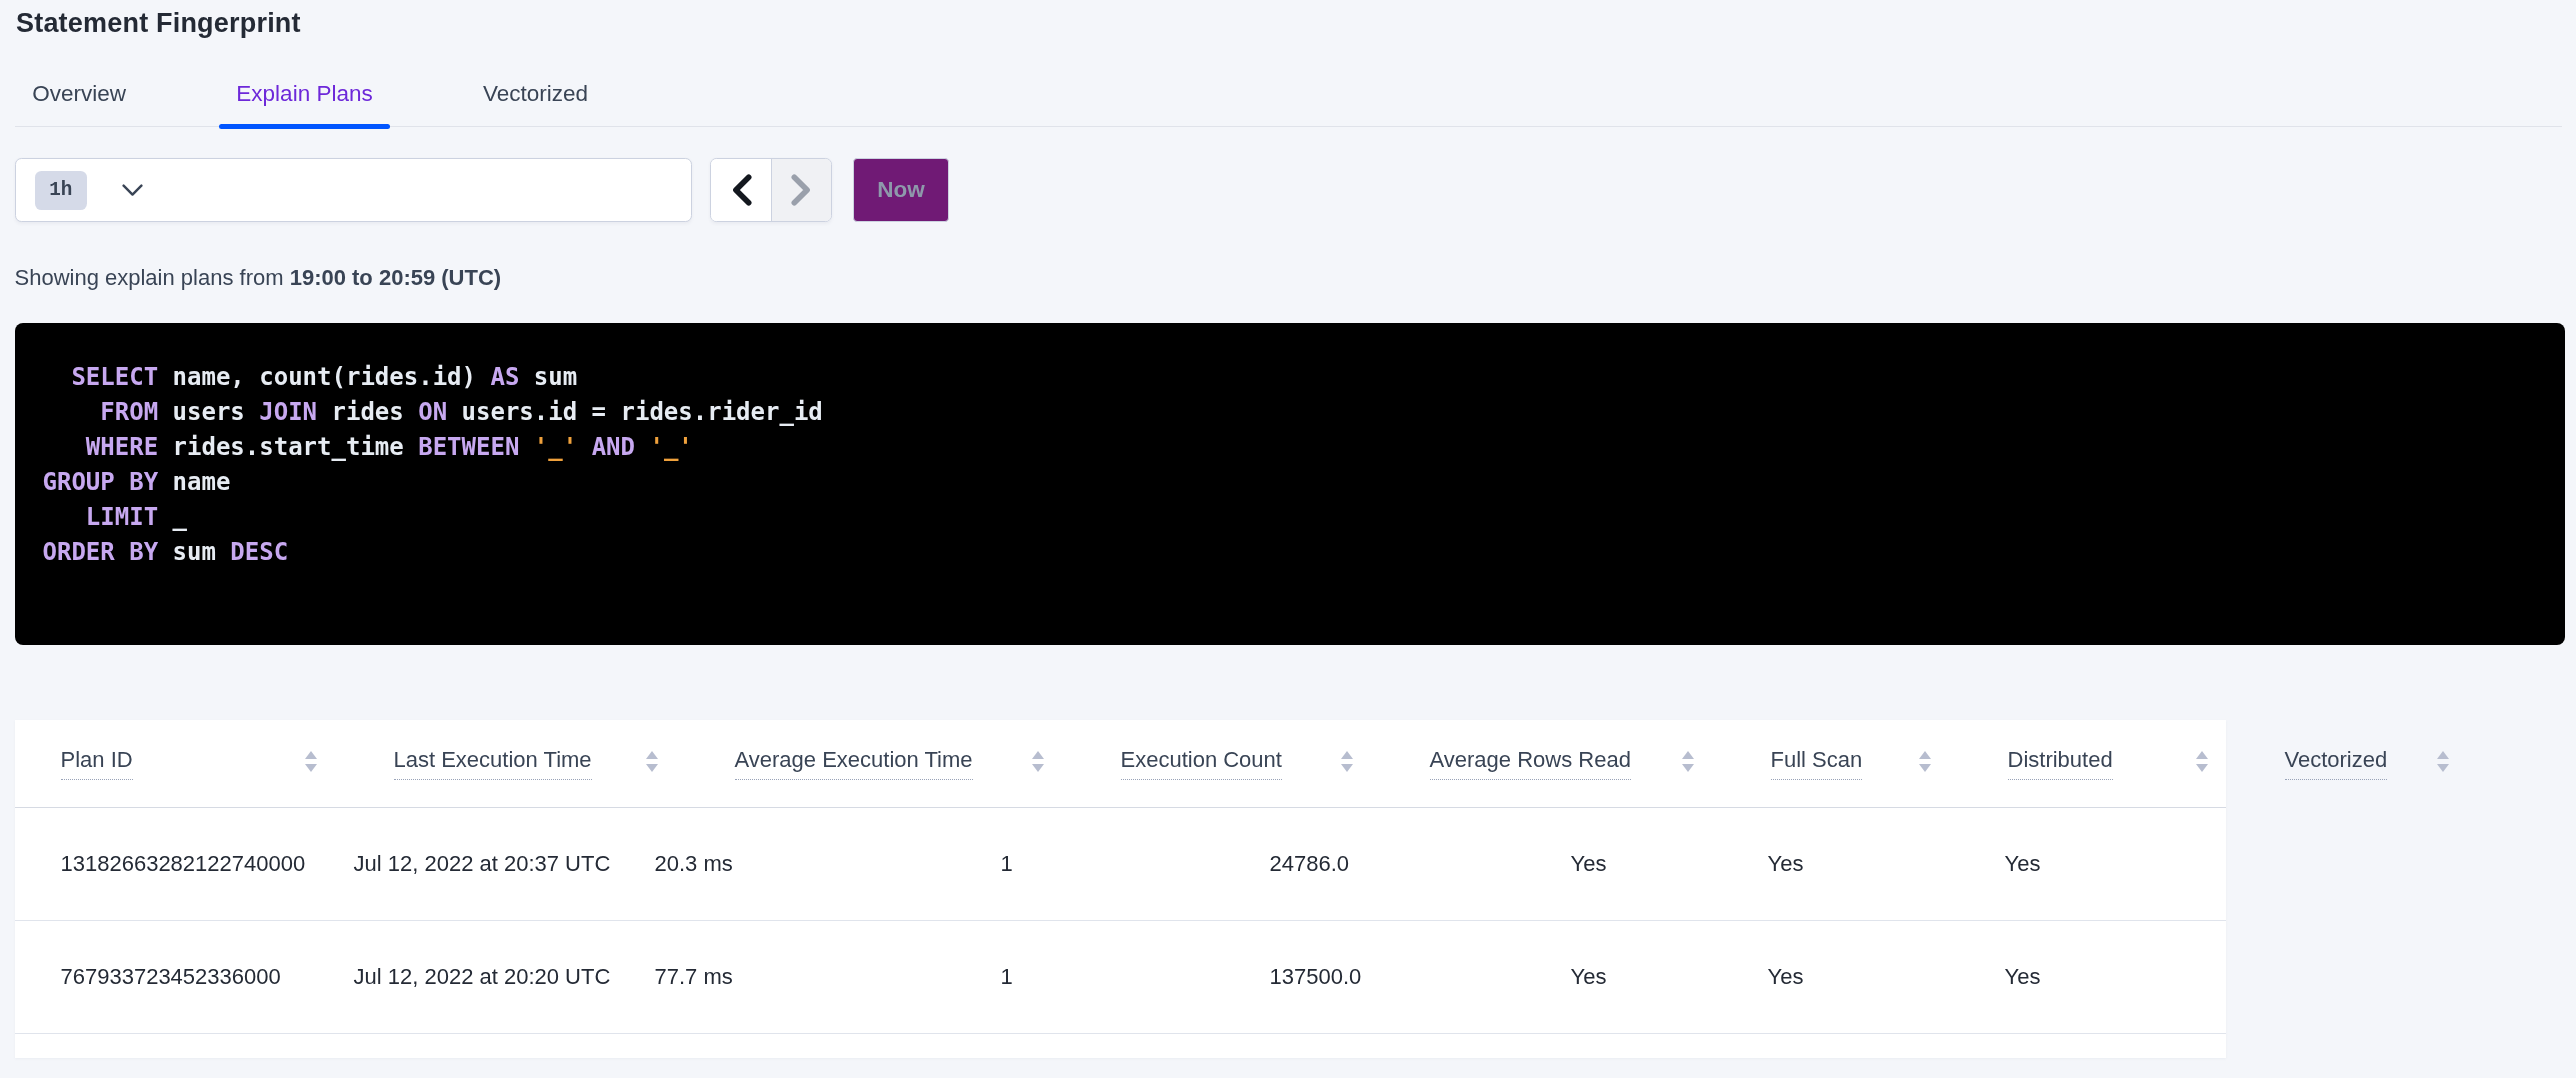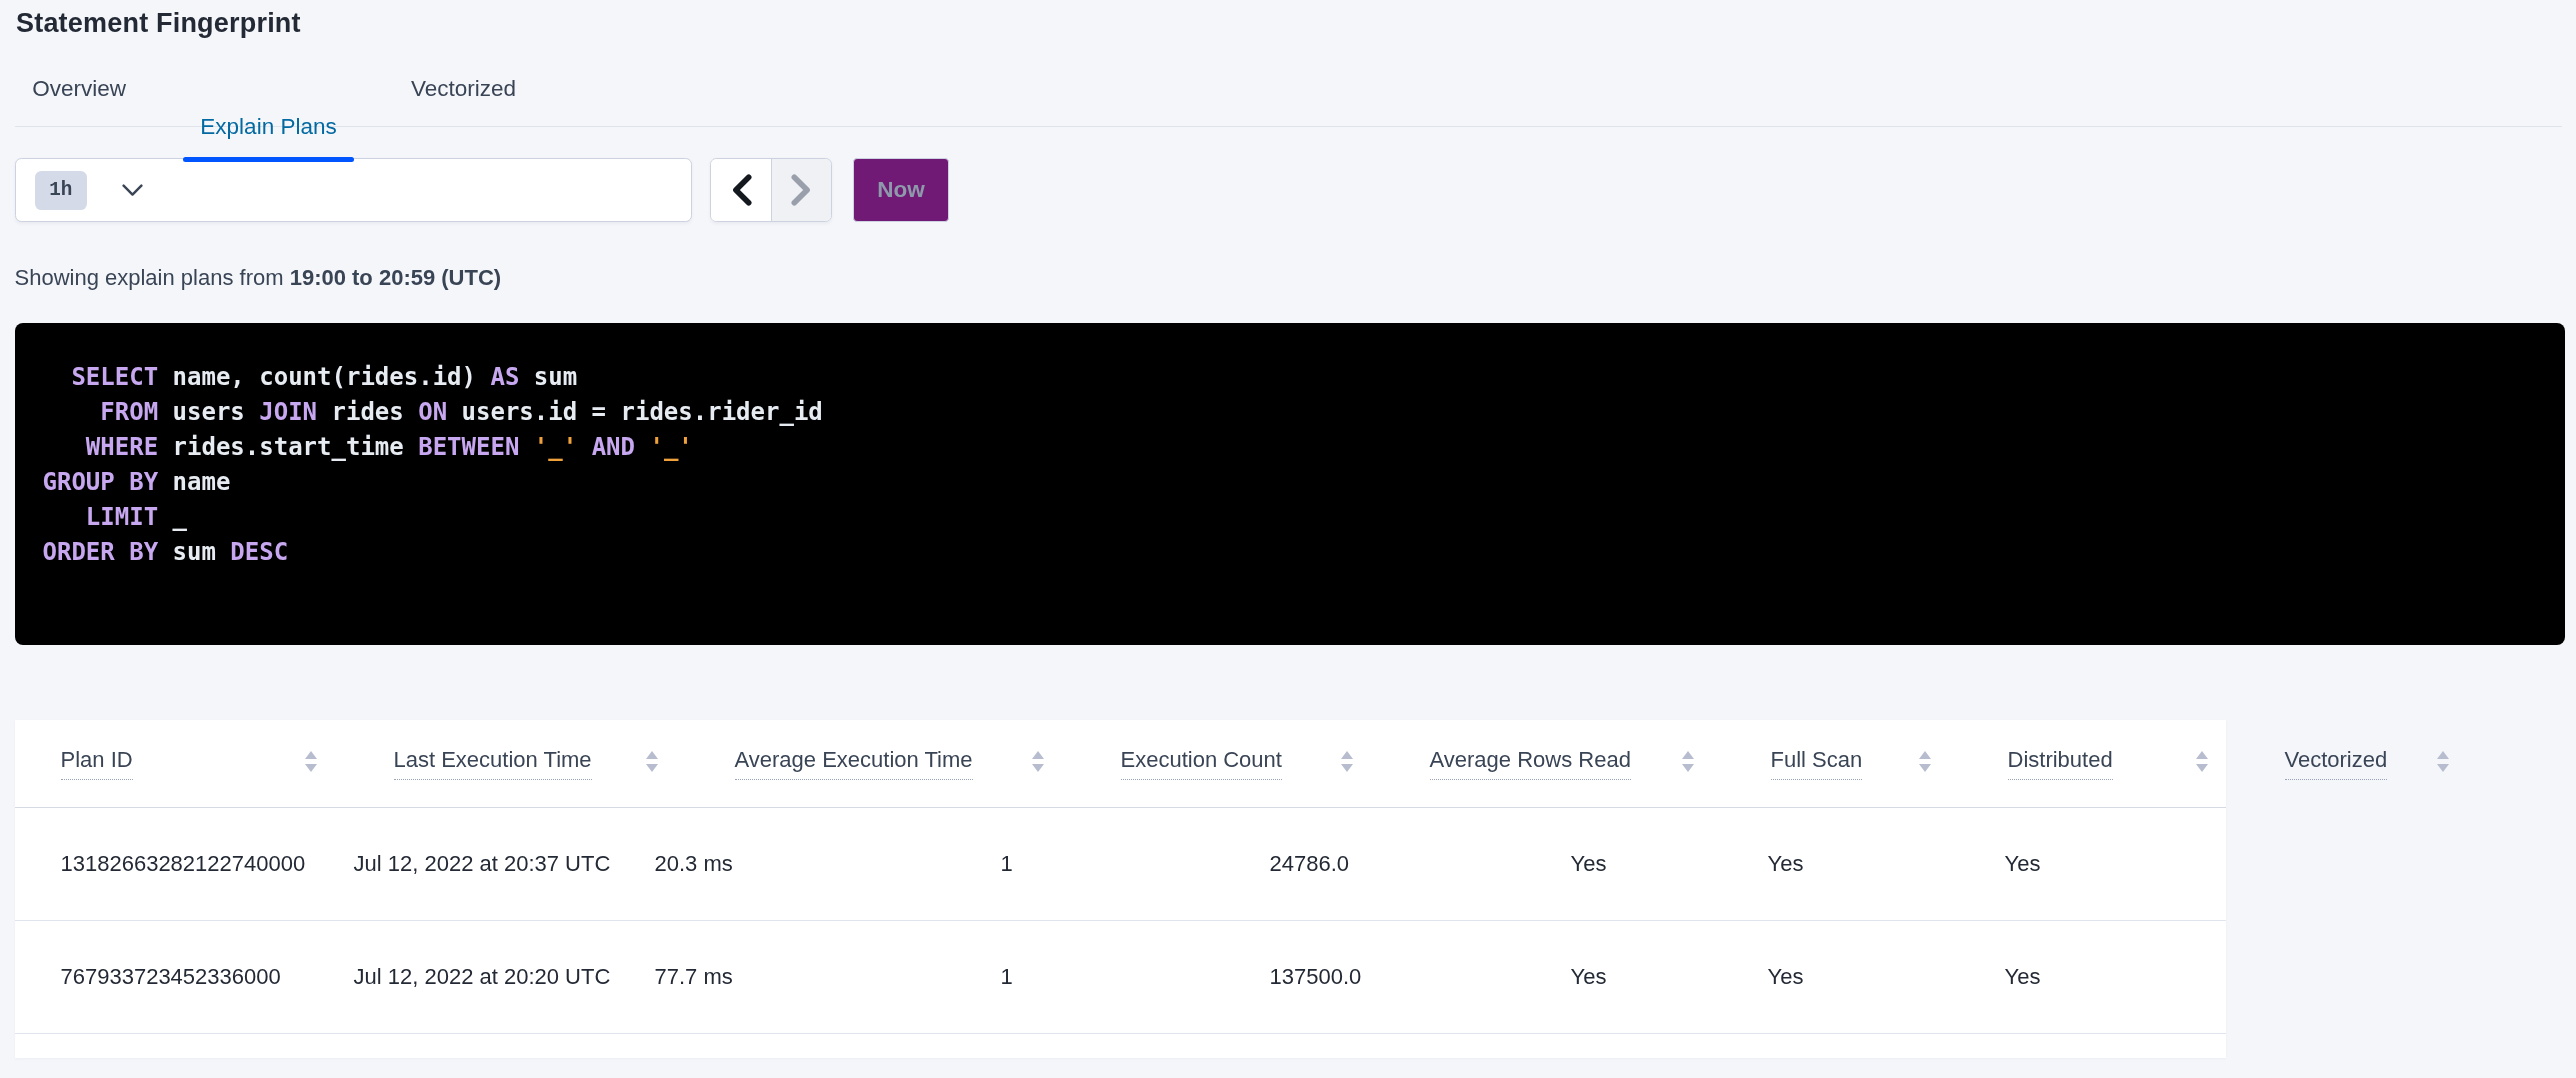--- a/index.html
+++ b/index.html
@@ -11,34 +11,35 @@
     overflow:hidden;
   }
   .page { width:2576px; height:1079px; position:relative; }
 
   
   .page-title {
     font-size:27px; font-weight:bold; color:#242a35;
     padding:8px 0 0 16px; letter-spacing:0.2px;
   }
   .tabbar {
-    display:flex; align-items:flex-start;
+    display:flex; align-items:flex-end;
     margin:37px 14.5px 0 14.5px;
     border-bottom:1.6px solid #e0e3ea;
     height:51px;
+    gap:36px;
   }
   .tab {
     font-size:22.5px; color:#394455;
     padding:0 17.7px 19.3px 17.7px;
     margin-right:39px;
     cursor:pointer; position:relative;
     background:none; border:none;
     font-family:"Liberation Sans", sans-serif;
   }
-  .tab.active { color:#0369a1;margin-top:38px; }
+  .tab.active { color:#6d28d9;margin-top:38px; }
   .tab.active::after {
     content:""; position:absolute; left:0; right:0; bottom:-3.2px;
     height:5.6px; border-radius:3.2px; background:#0055ff;
   }
 
   
   .controls { display:flex; align-items:center; margin:31px 14.5px 0 14.5px; }
   .time-dropdown {
     width:677px; height:64px; background:#ffffff;
     border:1.6px solid #ccd2e0; border-radius:6.4px;

